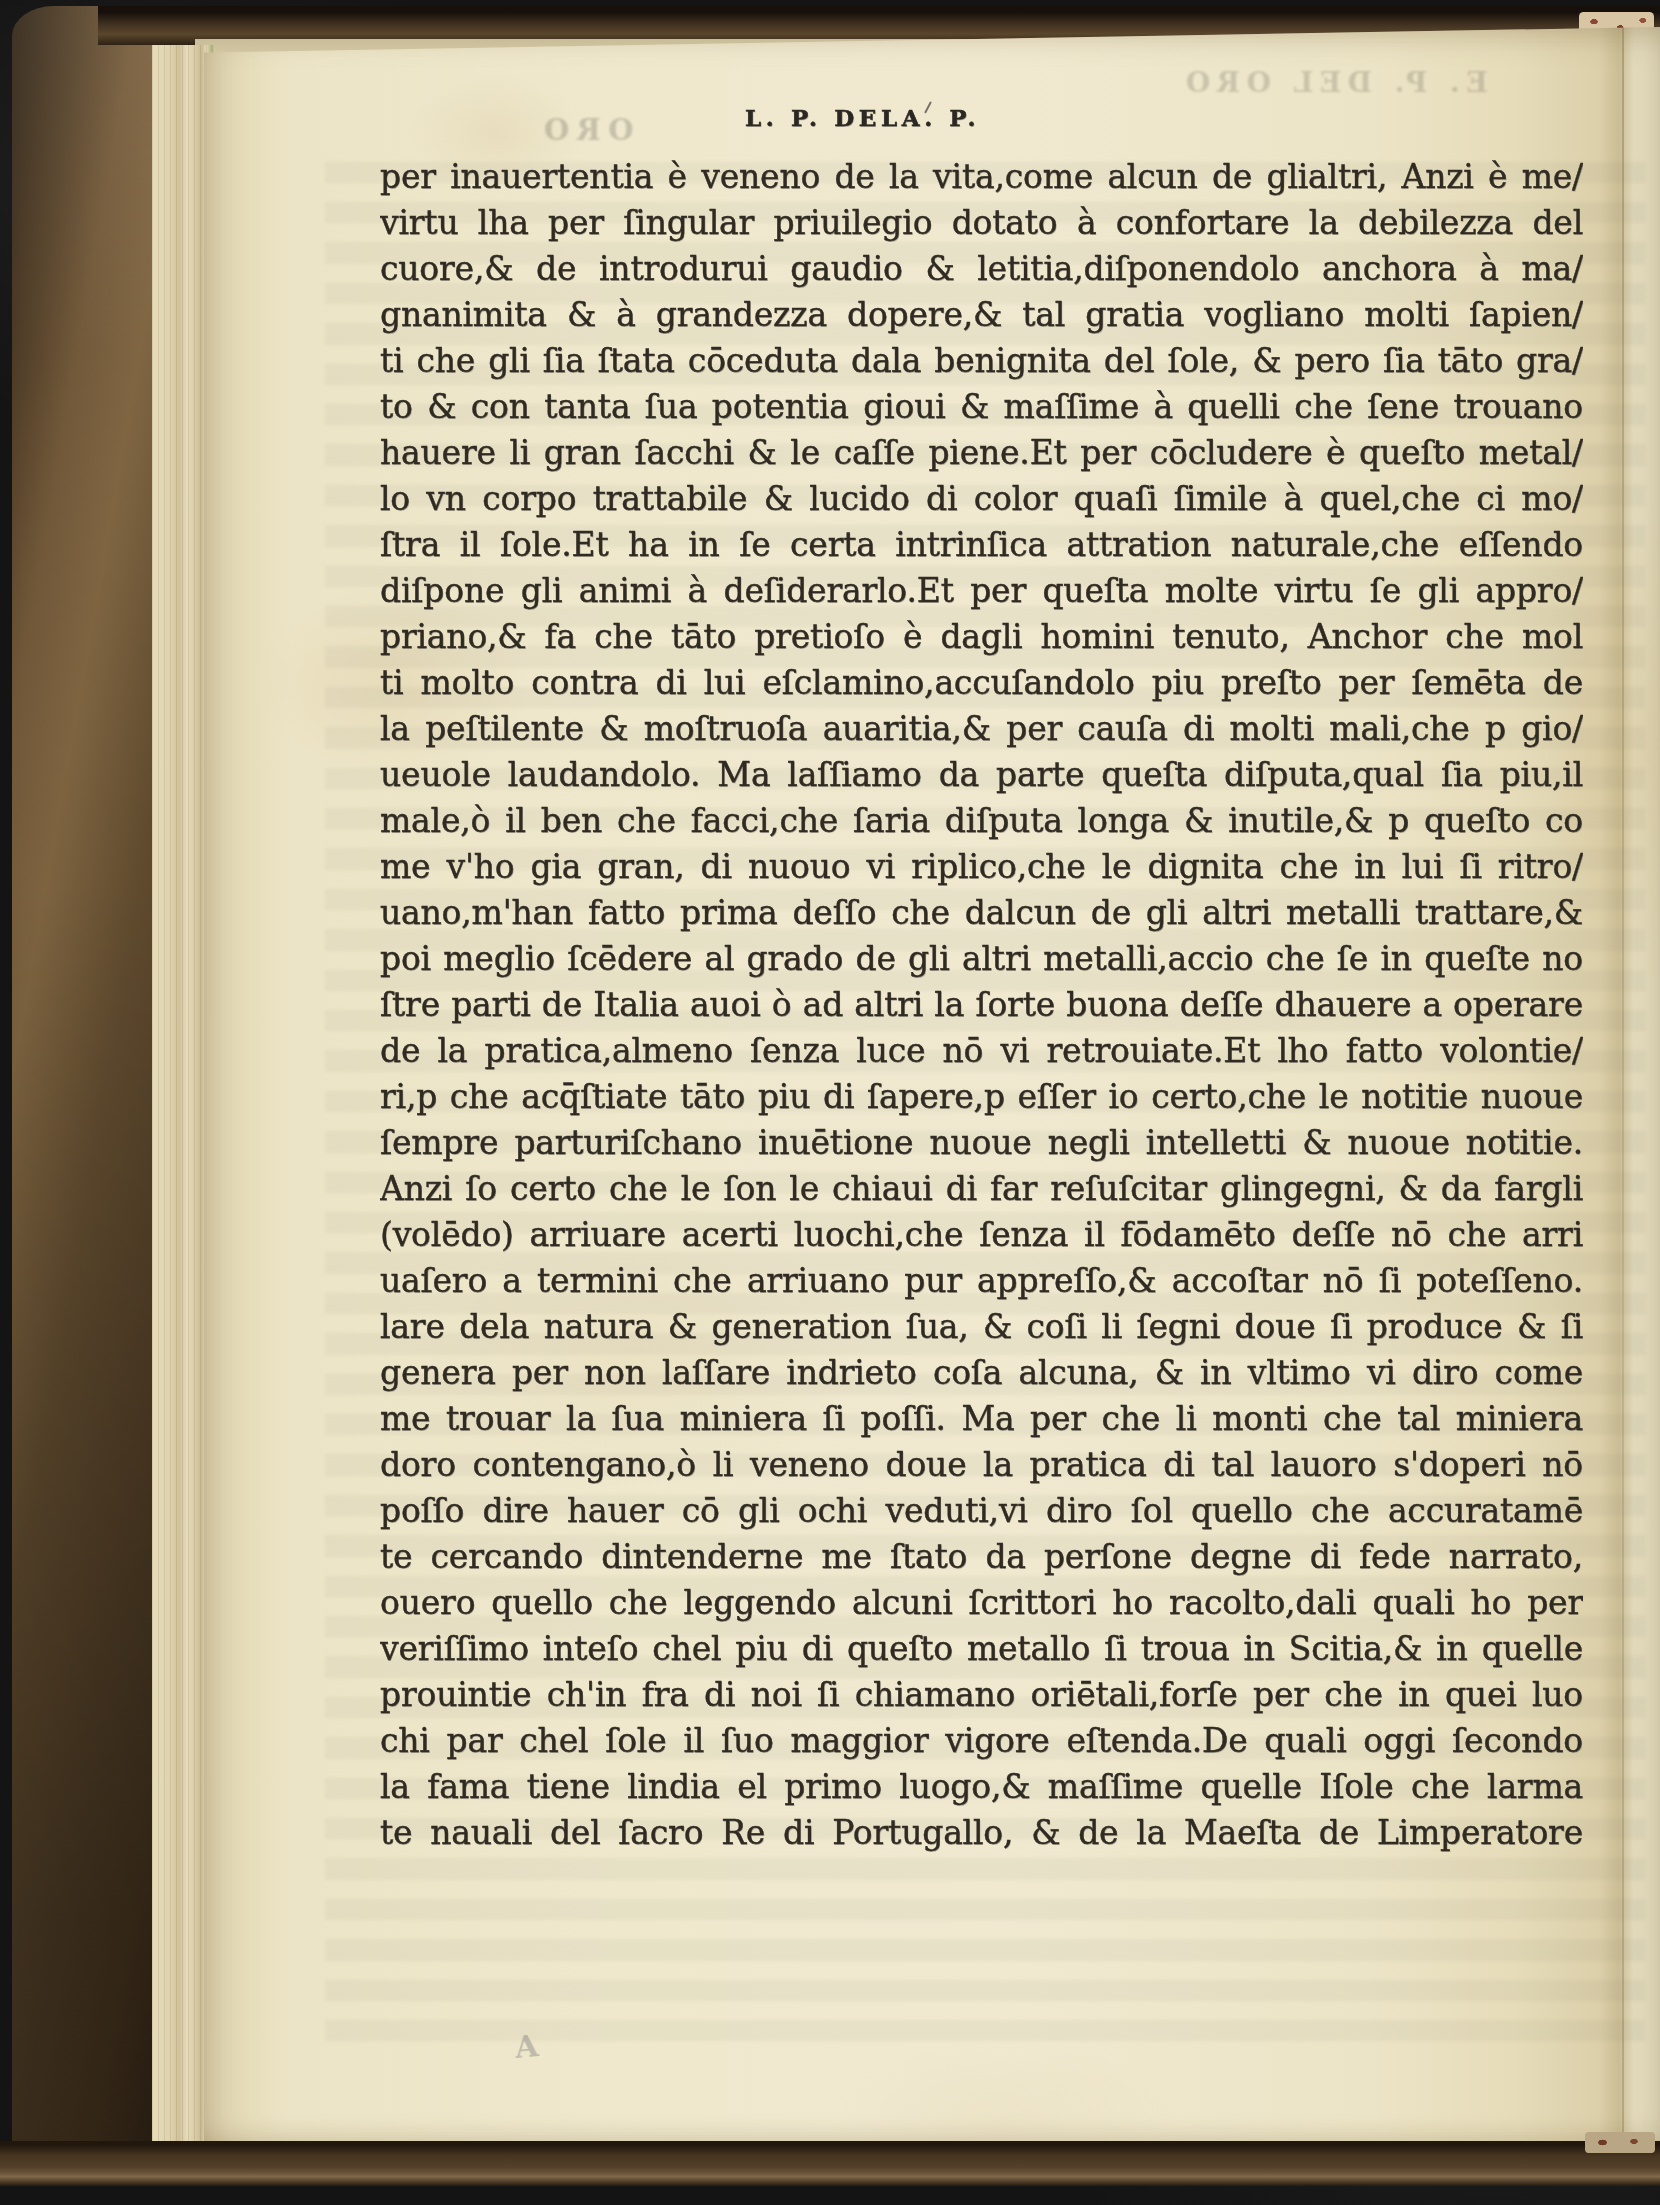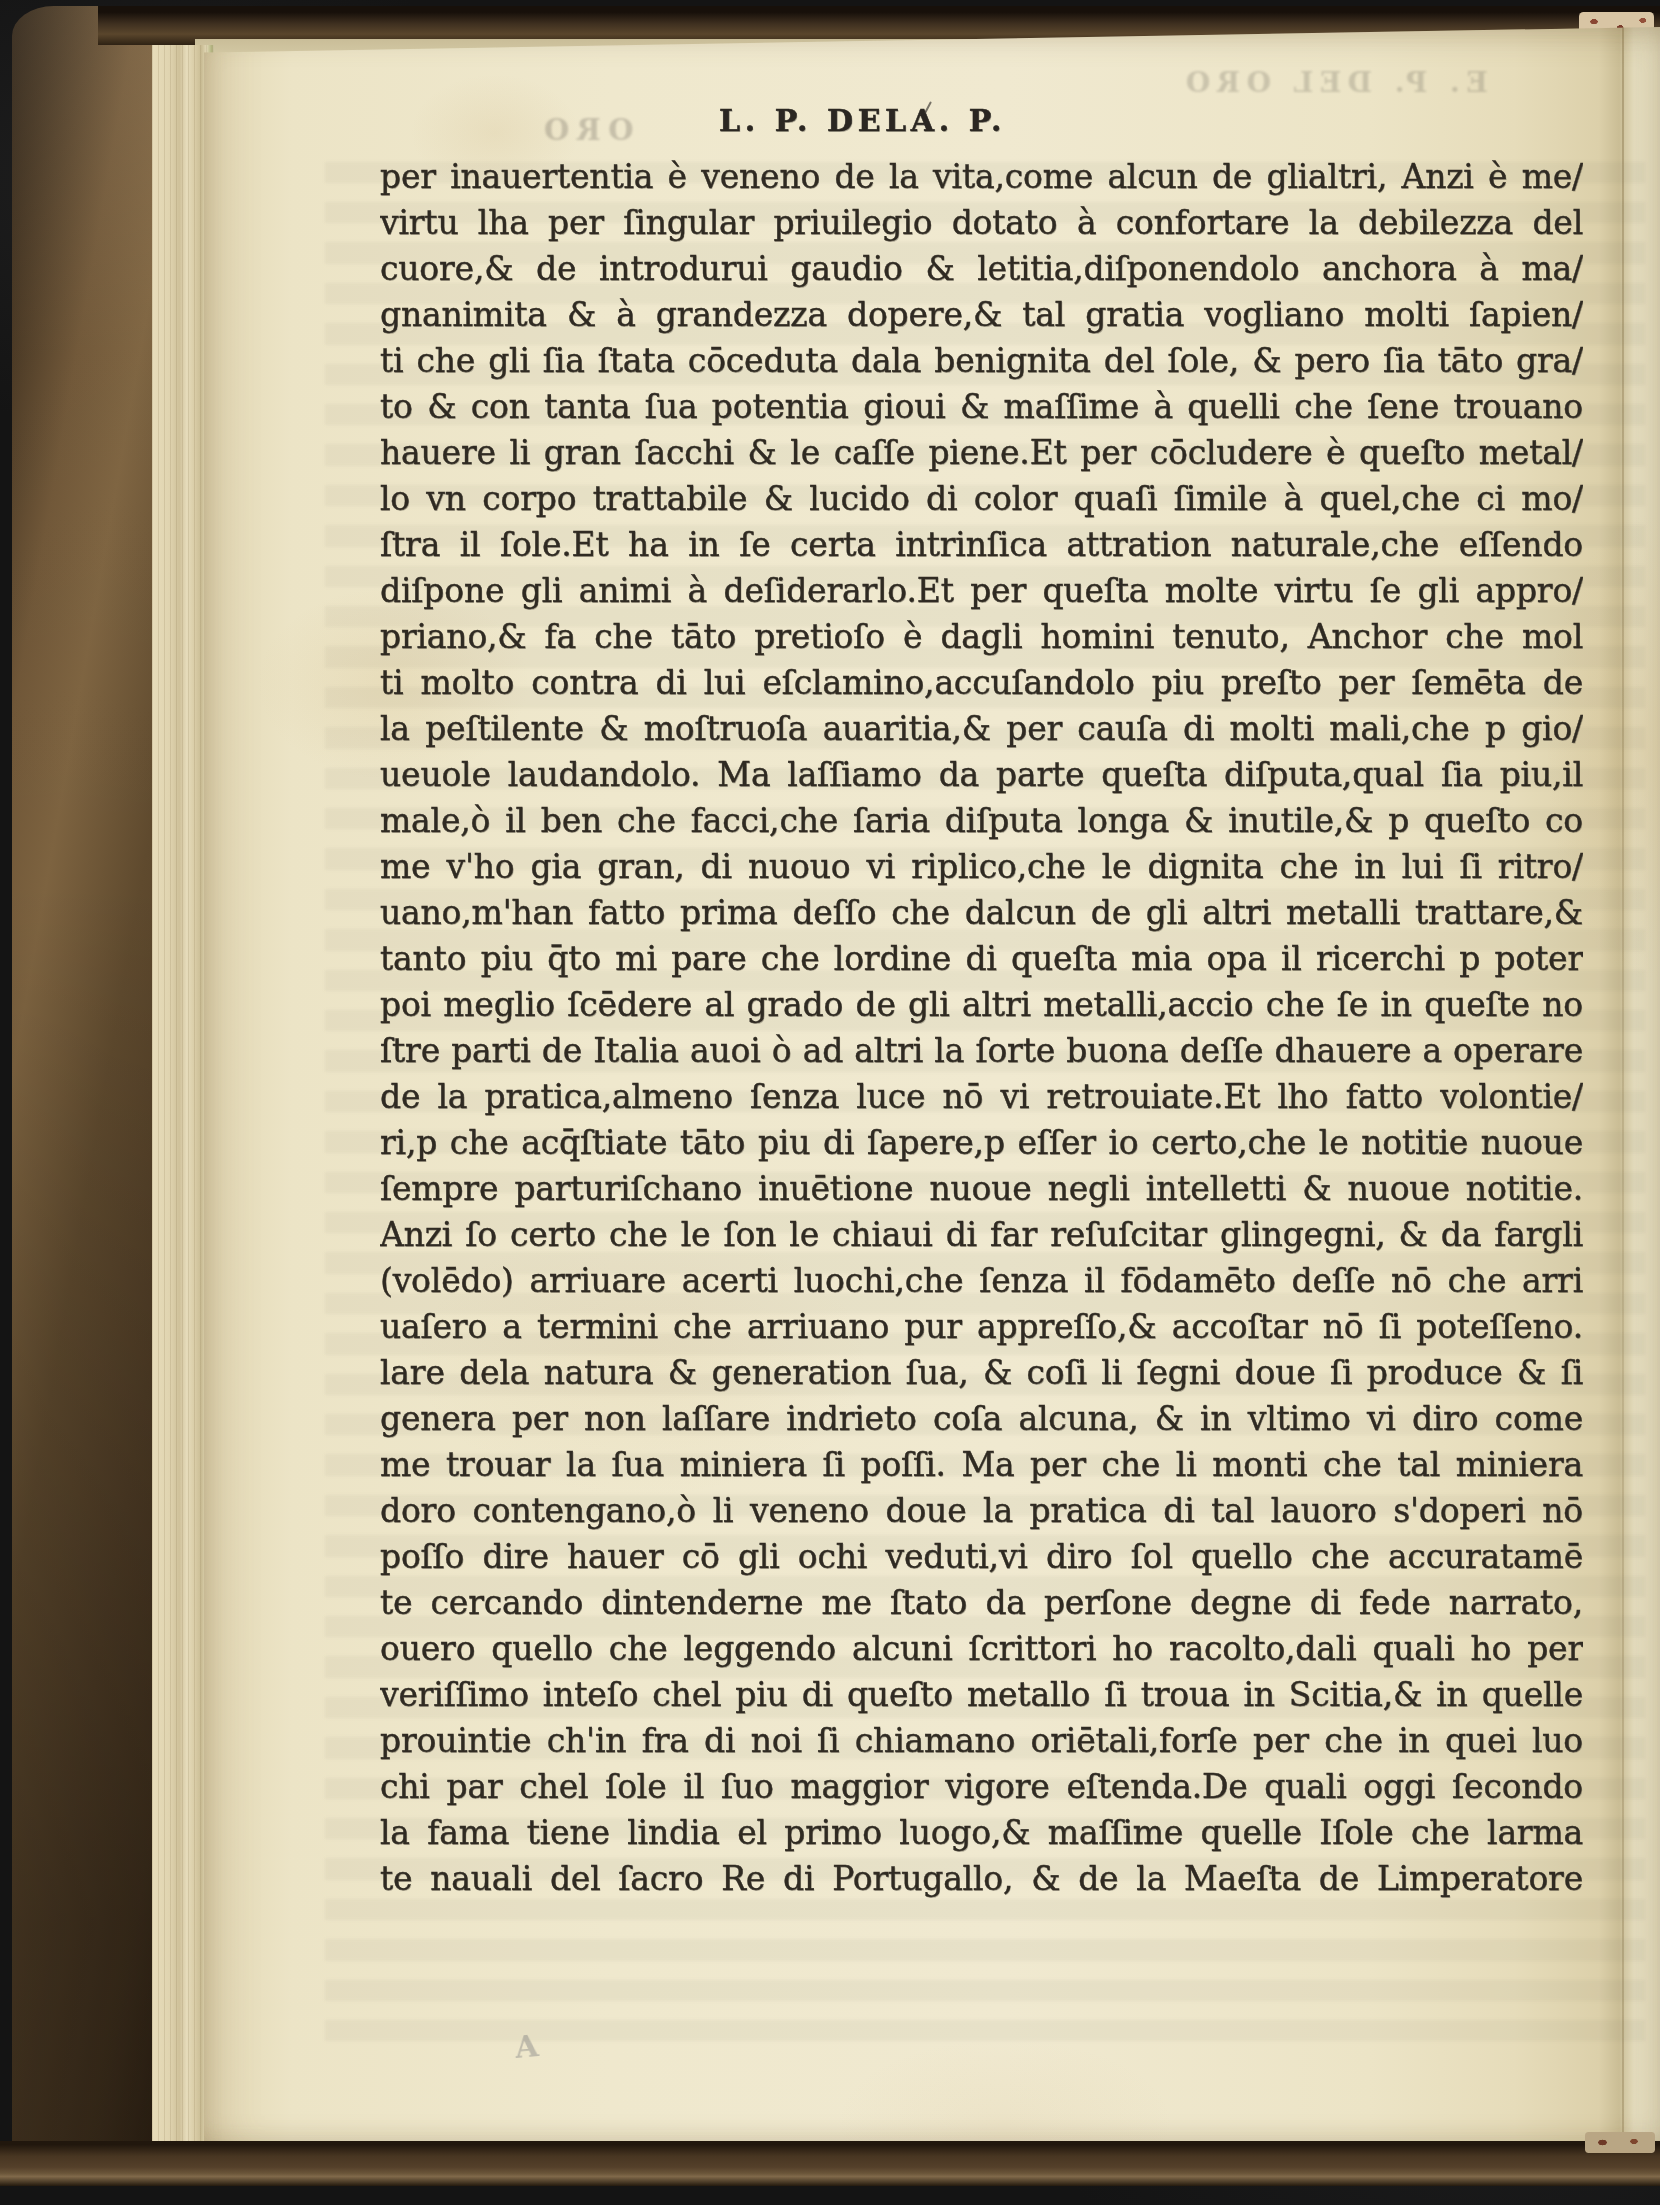--- a/index.html
+++ b/index.html
@@ -84,21 +84,21 @@
   }
   
   .showthrough {
     position:absolute; left:325px; top:156px; width:1320px; height:1887px;
     background:repeating-linear-gradient(180deg, rgba(104,97,78,0.06) 5.6px, rgba(104,97,78,0.06) 27px, rgba(104,97,78,0) 27px, rgba(104,97,78,0) 46px);
     filter:blur(1.4px);
   }
   
   .running-header {
     position:absolute; left:672px; top:106px; width:381px;
-    font-weight:700; font-size:30px; line-height:1; letter-spacing:4.6px;
+    font-weight:700; font-size:23px; line-height:1; letter-spacing:4.6px;
     text-align:center; color:#2b2722; -webkit-text-stroke:0.5px #2b2722;
     text-shadow:0.7px 0.7px 0.5px rgba(43,39,34,0.35);
   }
   .ink-mark {
     position:absolute; left:927px; top:101px; width:2.3px; height:13px;
     background:#45403a; border-radius:1.4px; transform:rotate(28deg); opacity:.7;
   }
   .ghost { position:absolute; transform:scaleX(-1); color:rgba(106,101,90,0.30);
     font-weight:700; filter:blur(0.9px); white-space:nowrap; }
   .ghost-header { left:455px; top:113px; width:260px; font-size:29px; letter-spacing:7.4px; text-align:center; }
@@ -149,21 +149,20 @@
       <div class="line">lo vn corpo trattabile &amp; lucido di color quaſi ſimile à quel,che ci mo/</div>
       <div class="line">ſtra il ſole.Et ha in ſe certa intrinſica attration naturale,che eſſendo viſto</div>
       <div class="line">diſpone gli animi à deſiderarlo.Et per queſta molte virtu ſe gli appro/</div>
       <div class="line">priano,&amp; fa che tāto pretioſo è dagli homini tenuto, Anchor che mol</div>
       <div class="line">ti molto contra di lui eſclamino,accuſandolo piu preſto per ſemēta de</div>
       <div class="line">la peſtilente &amp; moſtruoſa auaritia,&amp; per cauſa di molti mali,che p gio/</div>
       <div class="line">ueuole laudandolo. Ma laſſiamo da parte queſta diſputa,qual ſia piu,il</div>
       <div class="line">male,ò il ben che facci,che ſaria diſputa longa &amp; inutile,&amp; p queſto co</div>
       <div class="line">me v'ho gia gran, di nuouo vi riplico,che le dignita che in lui ſi ritro/</div>
       <div class="line">uano,m'han fatto prima deſſo che dalcun de gli altri metalli trattare,&amp;</div>
-      <div class="line">tanto piu q̄to mi pare che lordine di queſta mia opa il ricerchi p poter</div>
       <div class="line">poi meglio ſcēdere al grado de gli altri metalli,accio che ſe in queſte no</div>
       <div class="line">ſtre parti de Italia auoi ò ad altri la ſorte buona deſſe dhauere a operare</div>
       <div class="line">de la pratica,almeno ſenza luce nō vi retrouiate.Et lho fatto volontie/</div>
       <div class="line">ri,p che acq̄ſtiate tāto piu di ſapere,p eſſer io certo,che le notitie nuoue</div>
       <div class="line">ſempre parturiſchano inuētione nuoue negli intelletti &amp; nuoue notitie.</div>
       <div class="line">Anzi ſo certo che le ſon le chiaui di far reſuſcitar glingegni, &amp; da fargli</div>
       <div class="line">(volēdo) arriuare acerti luochi,che ſenza il fōdamēto deſſe nō che arri</div>
       <div class="line">uaſero a termini che arriuano pur appreſſo,&amp; accoſtar nō ſi poteſſeno.</div>
       <div class="line">lare dela natura &amp; generation ſua, &amp; coſi li ſegni doue ſi produce &amp; ſi</div>
       <div class="line">genera per non laſſare indrieto coſa alcuna, &amp; in vltimo vi diro come</div>

